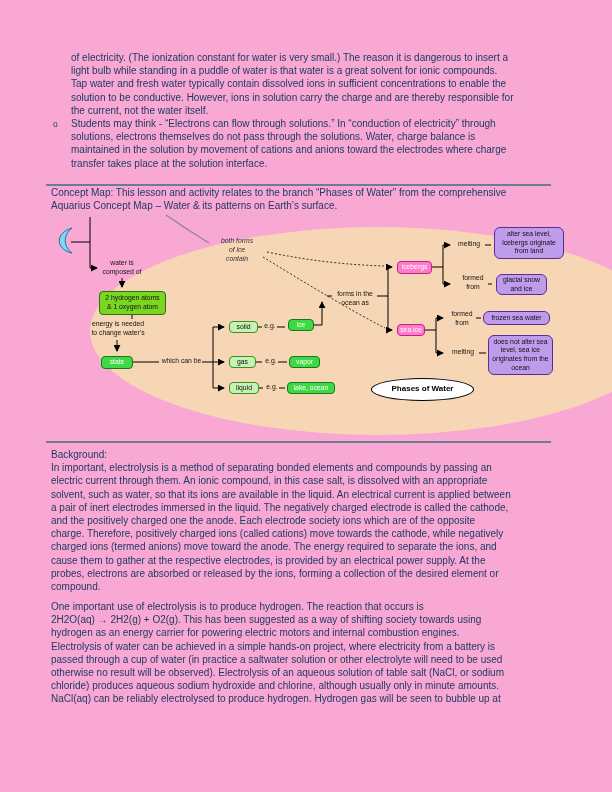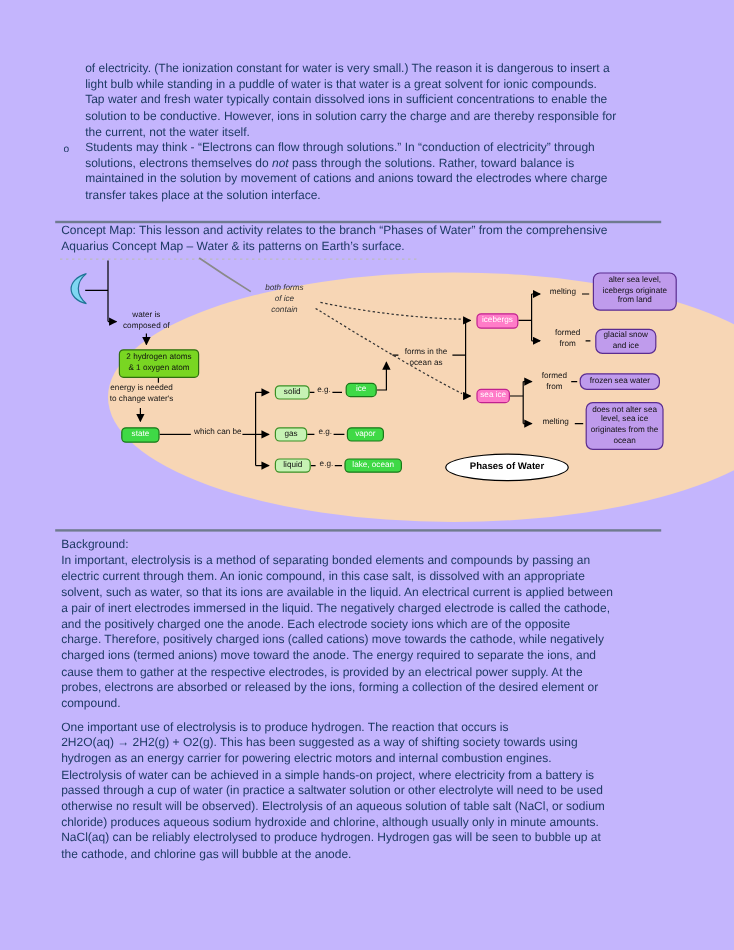--- a/index.html
+++ b/index.html
@@ -1,21 +1,21 @@
 <!DOCTYPE html>
 <html><head>
 <meta charset="utf-8">
 <style>
   html,body{margin:0;padding:0;background:#e8e8e8}
-  .page{position:relative;width:612px;height:792px;background:#c4b5fd;margin:0 auto;
+  .page{position:relative;width:612px;height:792px;background:#f9a8d4;margin:0 auto;
         font-family:"Liberation Sans",sans-serif;color:#1E3A64;overflow:hidden}
   .para{position:absolute;font-size:10px;line-height:13.2px}
   .tline{white-space:nowrap}
   .b{font-weight:400}
-  .i{font-style:italic}
+  .i{}
   .hr{position:absolute;left:46px;width:505px;height:2px;background:#6F7B8F}
   .bullet-marker{position:absolute;left:53px;top:119px;font-size:8.5px}
   svg.overlay{position:absolute;left:0;top:0}
   
   .bx{position:absolute;display:flex;flex-direction:column;align-items:center;justify-content:center;
       border:1.1px solid;border-radius:4px;font-size:6.8px;line-height:8.6px;color:#111;
       text-align:right;box-sizing:border-box;background:#fff}
   .bx .tline{white-space:nowrap}
   .g1{background:#79D622;border-color:#2F6E10}
   .g2{background:#3FD946;border-color:#187818;color:#fff}
@@ -85,21 +85,21 @@
       <div class="tline"><span>of electricity. (The ionization constant for water is very small.) The reason it is dangerous to insert a</span></div>
       <div class="tline"><span>light bulb while standing in a puddle of water is that water is a great solvent for ionic compounds.</span></div>
       <div class="tline"><span>Tap water and fresh water typically contain dissolved ions in sufficient concentrations to enable the</span></div>
       <div class="tline"><span>solution to be conductive. However, ions in solution carry the charge and are thereby responsible for</span></div>
       <div class="tline"><span>the current, not the water itself.</span></div>
     </div>
 
   <span class="bullet-marker">o</span>
   <div class="para" style="top:117px;left:71px">
       <div class="tline"><span>Students may think - </span><span class="b">“Electrons can flow through solutions.”</span><span> In “conduction of electricity” through</span></div>
-      <div class="tline"><span>solutions, electrons themselves do </span><span class="i">not</span><span> pass through the solutions. Rather, toward balance is</span></div>
+      <div class="tline"><span>solutions, electrons themselves do </span><span class="i">not</span><span> pass through the solutions. Water, charge balance is</span></div>
       <div class="tline"><span>maintained in the solution by movement of cations and anions toward the electrodes where charge</span></div>
       <div class="tline"><span>transfer takes place at the solution interface.</span></div>
     </div>
 
   <div class="hr" style="top:184px"></div>
 
   <div class="para" style="top:186px;left:51px">
       <div class="tline"><span class="b">Concept Map:</span><span> This lesson and activity relates to the branch “Phases of Water” from the comprehensive</span></div>
       <div class="tline"><span>Aquarius Concept Map – Water &amp; its patterns on Earth’s surface.</span></div>
     </div>
@@ -189,16 +189,15 @@
 
   <div class="para" style="top:600px;left:51px">
       <div class="tline"><span>One important use of electrolysis is to produce hydrogen. The reaction that occurs is</span></div>
       <div class="tline"><span>2H2O(aq) → 2H2(g) + O2(g). This has been suggested as a way of shifting society towards using</span></div>
       <div class="tline"><span>hydrogen as an energy carrier for powering electric motors and internal combustion engines.</span></div>
       <div class="tline"><span>Electrolysis of water can be achieved in a simple hands-on project, where electricity from a battery is</span></div>
       <div class="tline"><span>passed through a cup of water (in practice a saltwater solution or other electrolyte will need to be used</span></div>
       <div class="tline"><span>otherwise no result will be observed). Electrolysis of an aqueous solution of table salt (NaCl, or sodium</span></div>
       <div class="tline"><span>chloride) produces aqueous sodium hydroxide and chlorine, although usually only in minute amounts.</span></div>
       <div class="tline"><span>NaCl(aq) can be reliably electrolysed to produce hydrogen. Hydrogen gas will be seen to bubble up at</span></div>
-      <div class="tline"><span>the cathode, and chlorine gas will bubble at the anode.</span></div>
     </div>
 
 </div>
 
 </body></html>

